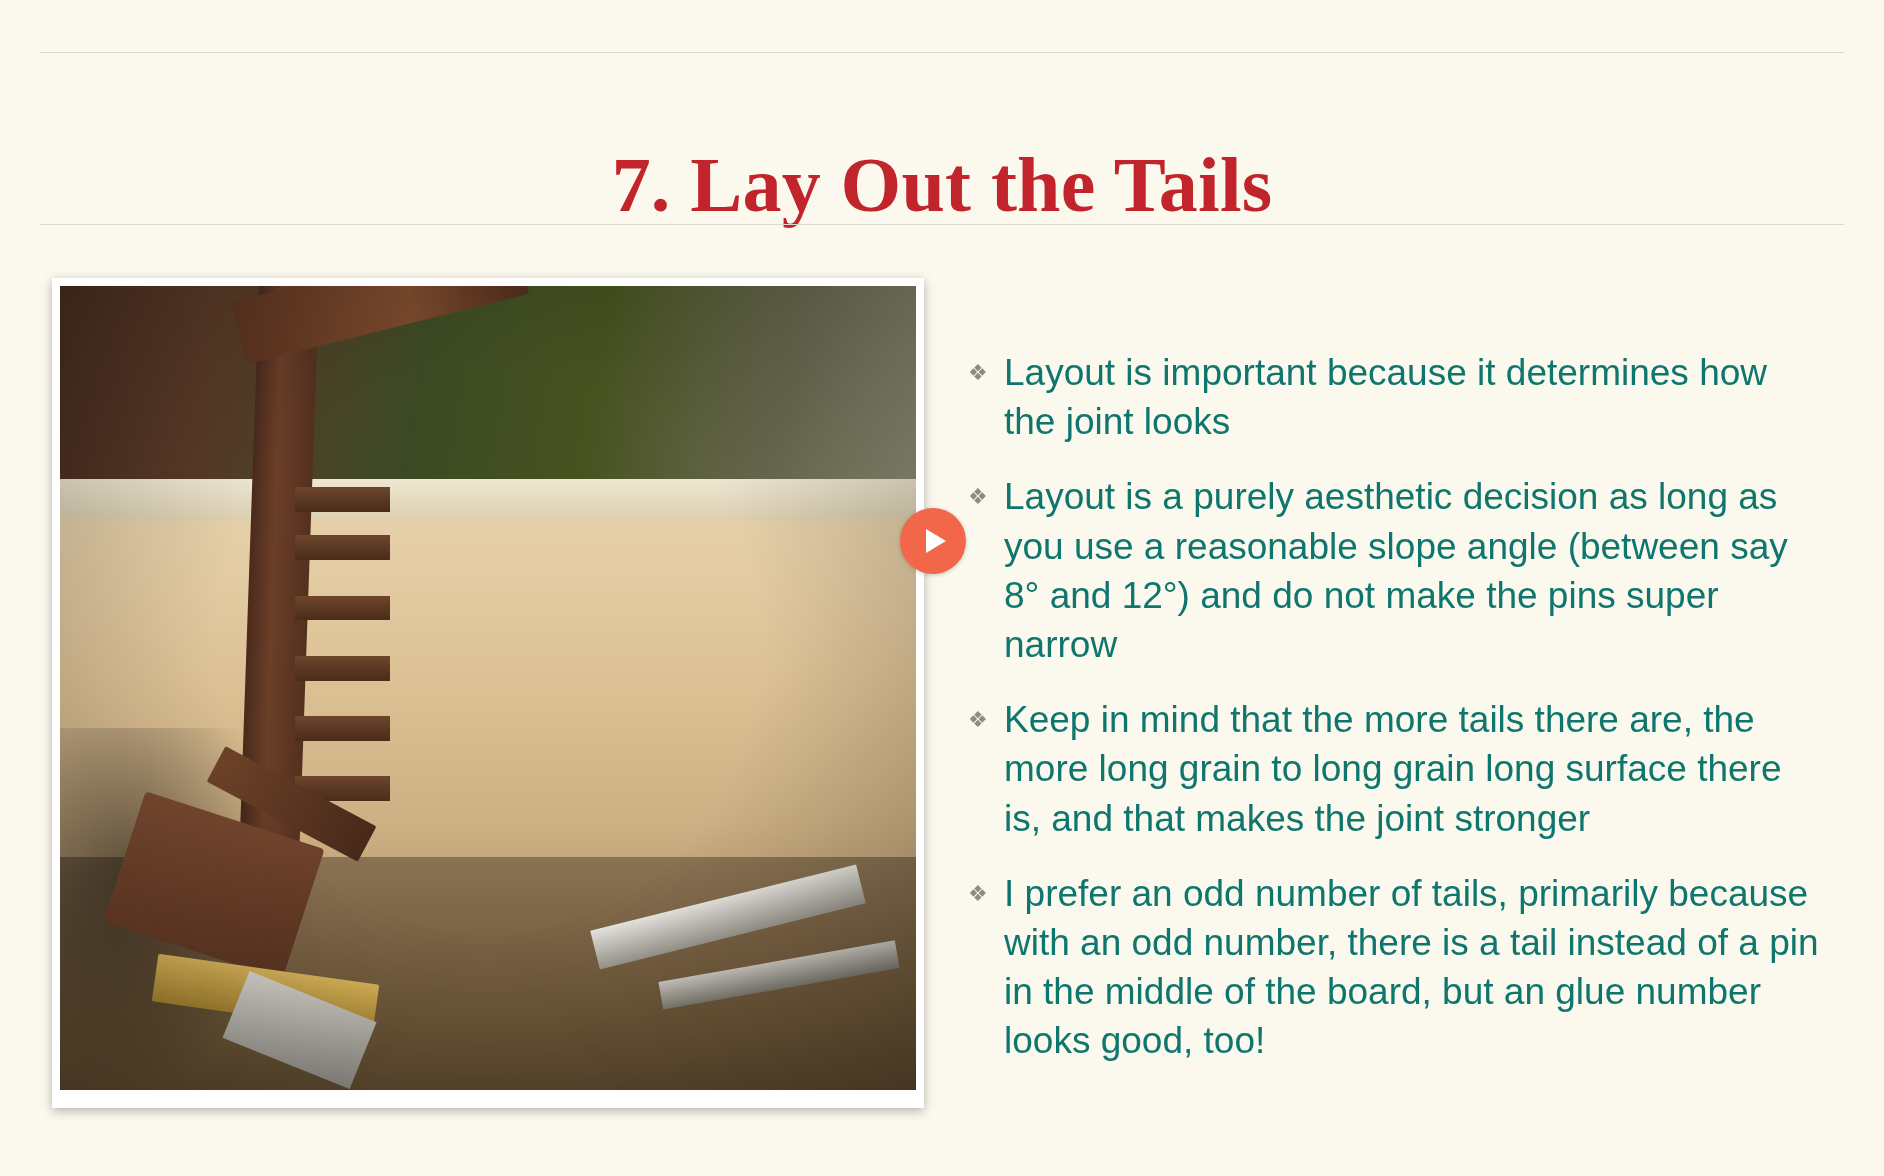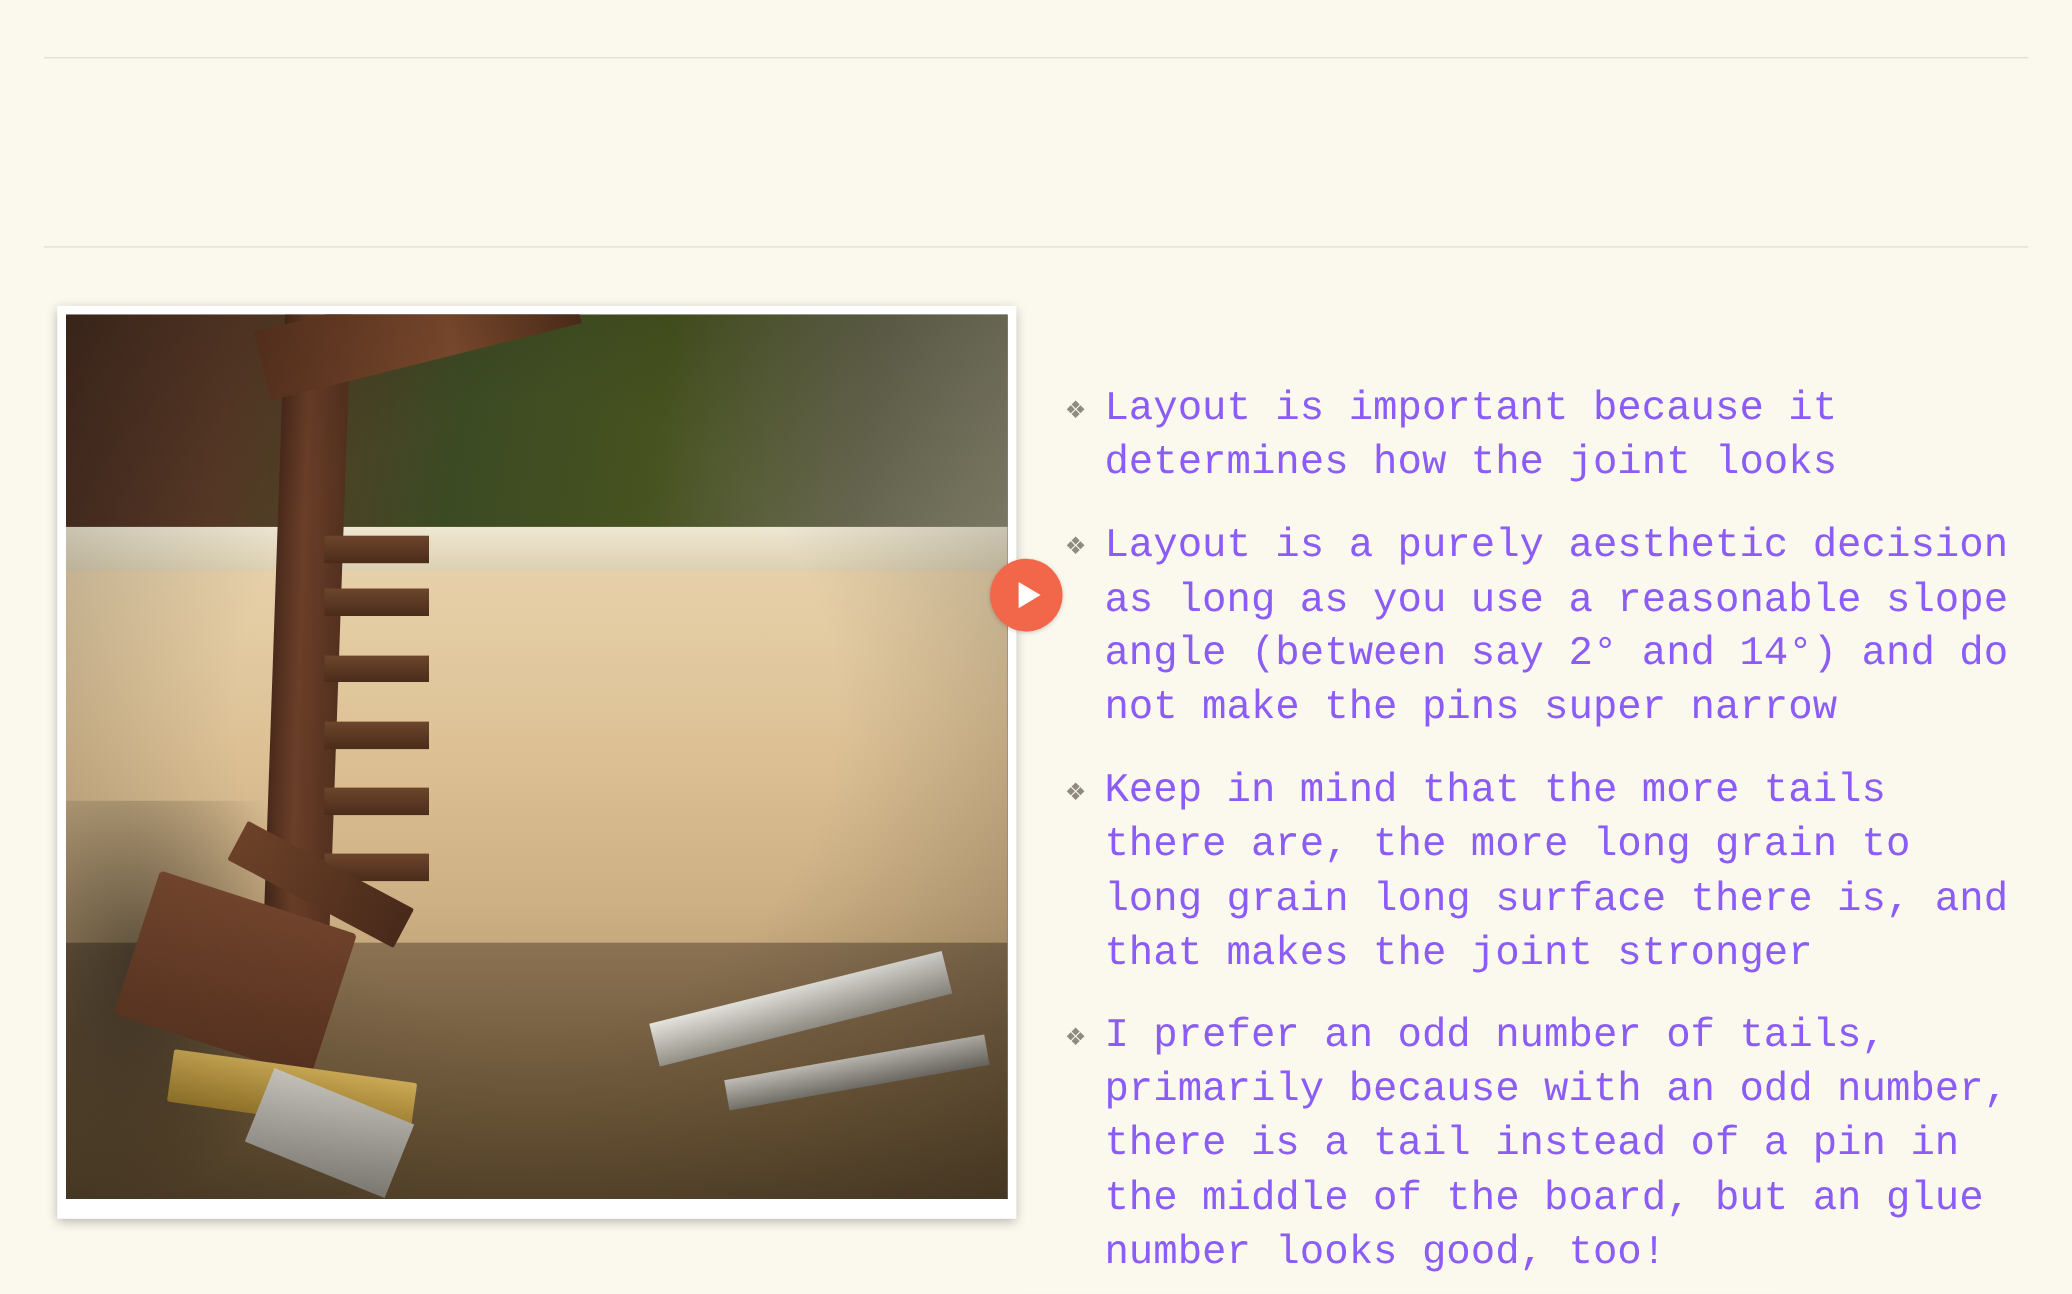--- a/index.html
+++ b/index.html
@@ -183,34 +183,35 @@
   }
   .bullet-marker {
     color: #8f8b80;
     font-size: 22px;
     line-height: 1;
     margin-top: 14px;
     width: 36px;
     flex: 0 0 36px;
   }
   .bullet-text {
-    font-family: Liberation Mono, monospace;
+    font-family: Liberation Sans, sans-serif;
     font-size: 37px;
     line-height: 1.33;
-    color: #8b5cf6;
+    color: #0f766e;
     flex: 1;
   }
 </style>
 </head>
 <body>
 
 <div class="slide">
 
   <div class="rule-top"></div>
 
+  <h1 class="title">7. Lay Out the Tails</h1>
 
   <div class="rule-bottom"></div>
 
   <div class="photo-wrap">
     <div class="photo">
       <div class="ph-wall"></div>
       <div class="ph-lightstrip"></div>
       <div class="ph-board"></div>
       <div class="ph-bench"></div>
       <div class="ph-darkboard"></div>
@@ -236,21 +237,21 @@
     <div class="tri"></div>
   </div>
 
   <div class="bullets">
     <div class="bullet">
       <span class="bullet-marker">❖</span>
       <span class="bullet-text">Layout is important because it determines how the joint looks</span>
     </div>
     <div class="bullet">
       <span class="bullet-marker">❖</span>
-      <span class="bullet-text">Layout is a purely aesthetic decision as long as you use a reasonable slope angle (between say 2° and 14°) and do not make the pins super narrow</span>
+      <span class="bullet-text">Layout is a purely aesthetic decision as long as you use a reasonable slope angle (between say 8° and 12°) and do not make the pins super narrow</span>
     </div>
     <div class="bullet">
       <span class="bullet-marker">❖</span>
       <span class="bullet-text">Keep in mind that the more tails there are, the more long grain to long grain long surface there is, and that makes the joint stronger</span>
     </div>
     <div class="bullet">
       <span class="bullet-marker">❖</span>
       <span class="bullet-text">I prefer an odd number of tails, primarily because with an odd number, there is a tail instead of a pin in the middle of the board, but an glue number looks good, too!</span>
     </div>
   </div>

